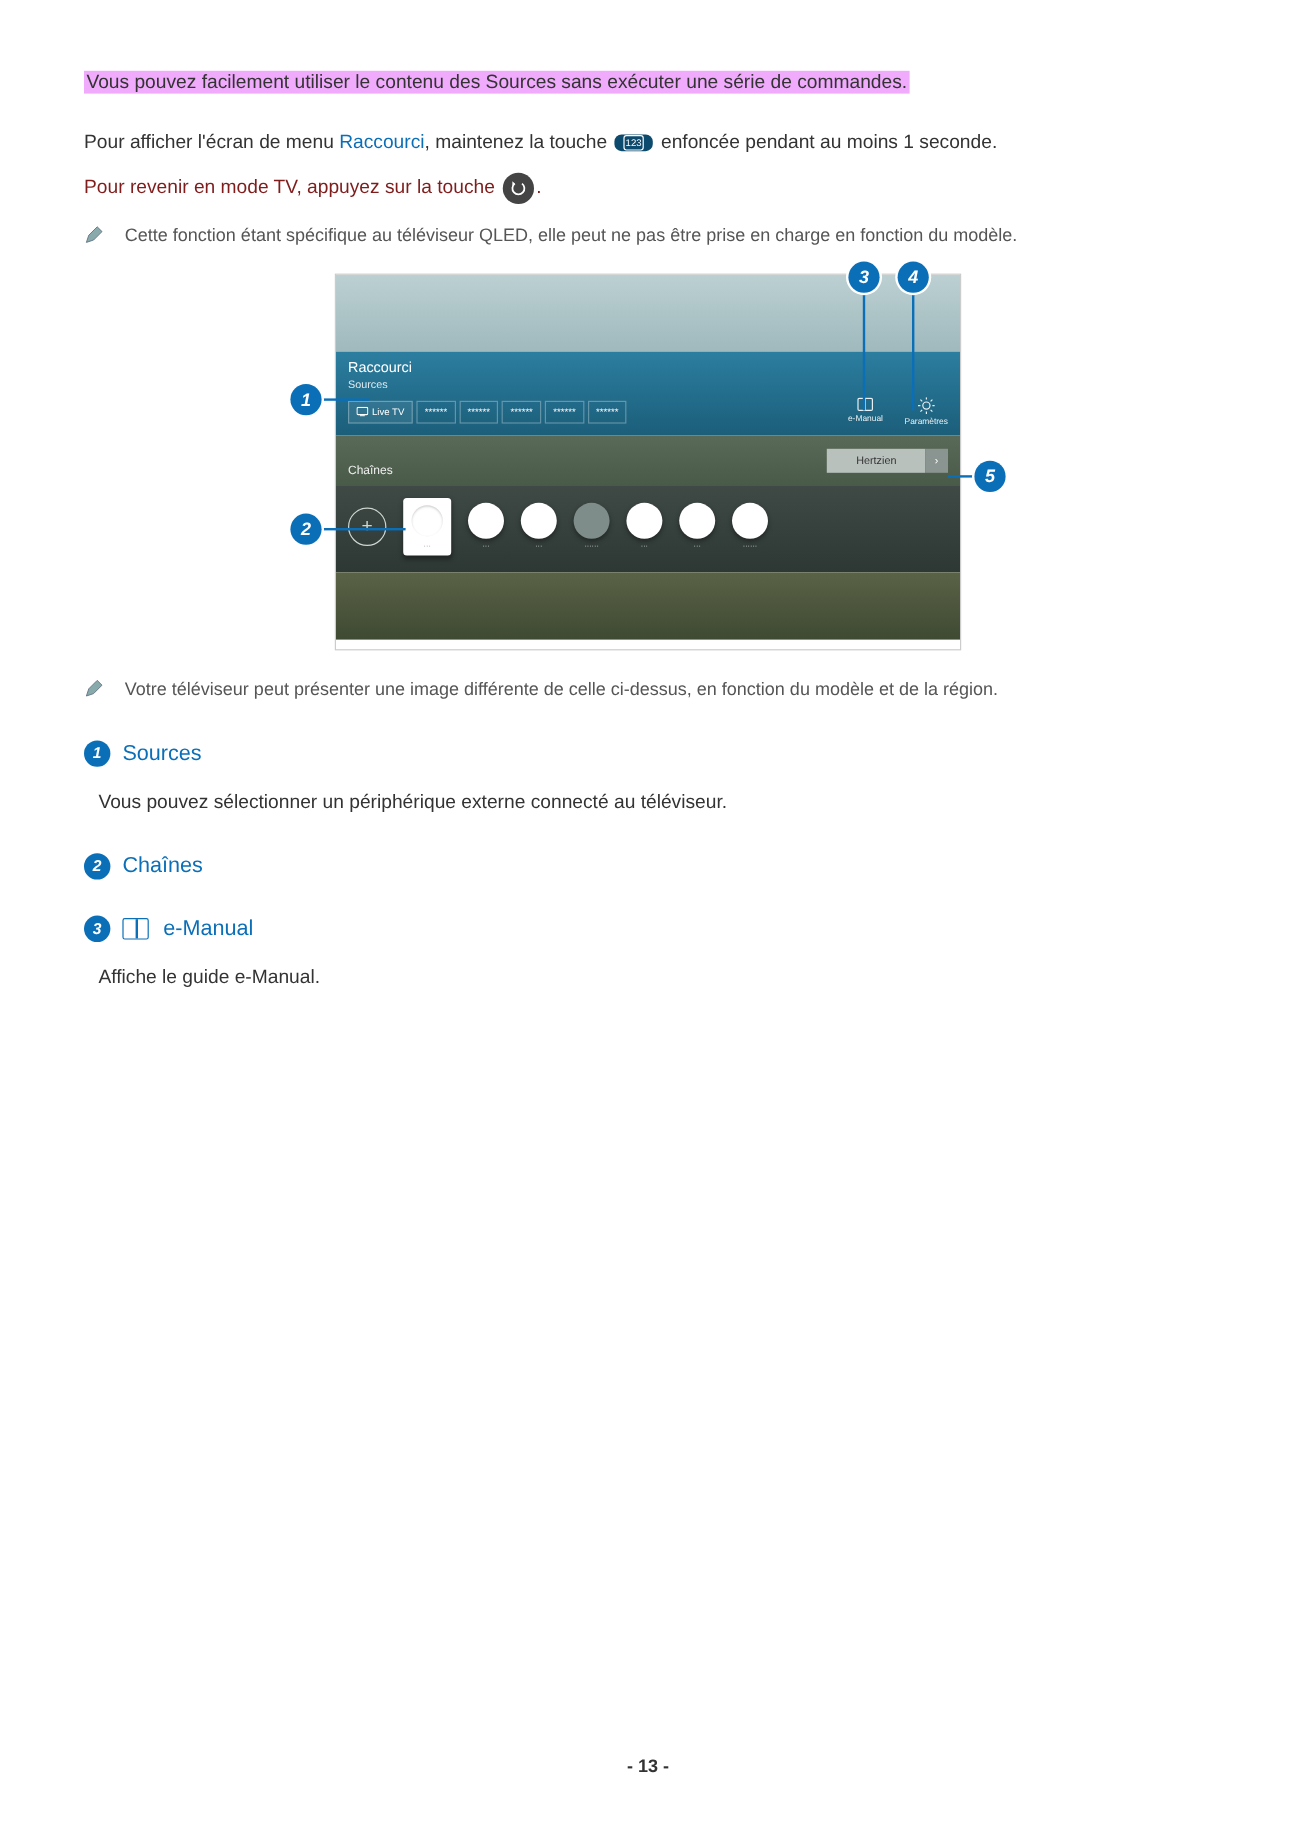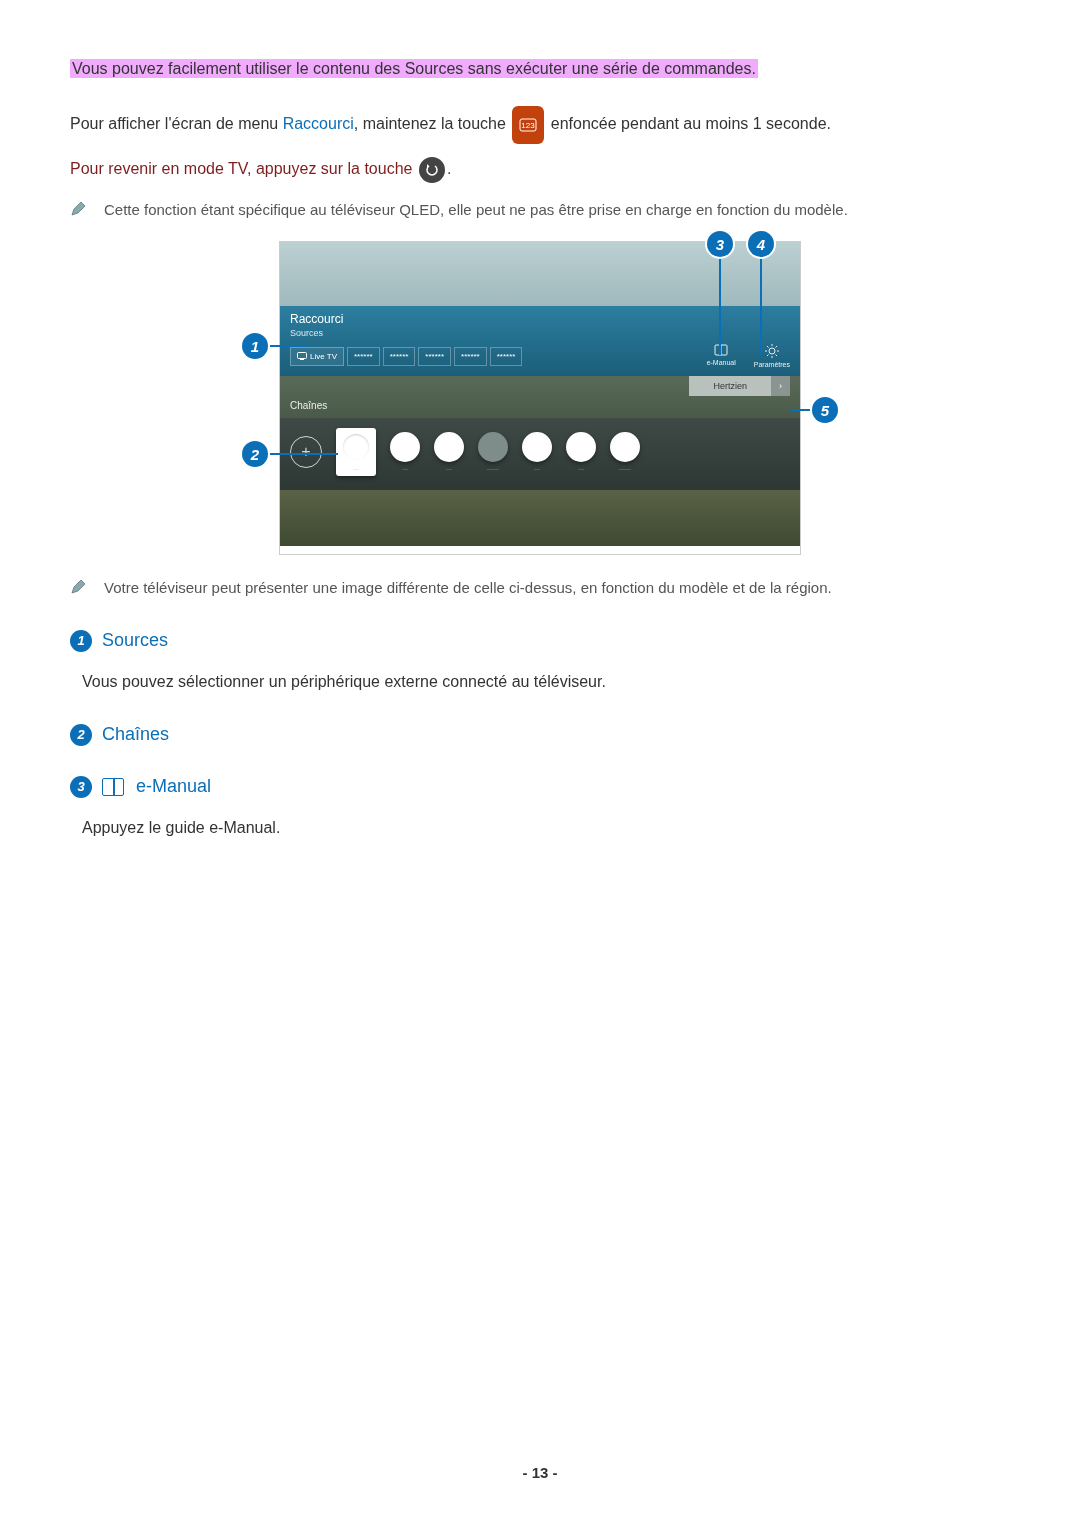--- a/index.html
+++ b/index.html
@@ -56,23 +56,23 @@
     margin-top: 2px;
   }
   .icon-inline {
     display: inline-flex;
     align-items: center;
     justify-content: center;
     vertical-align: middle;
     margin: 0 2px;
   }
   .round-dark {
-    width: 28px; height: 38px;
+    width: 28px; height: 14px;
     border-radius: 6px;
-    background: #c2410c;
+    background: #0c4a6e;
     color: #fff;
     font-size: 12px;
     padding: 0 2px;
   }
   .round-dark2 {
     width: 26px; height: 26px;
     border-radius: 50%;
     background: #444;
     color: #fff;
   }
@@ -121,21 +121,21 @@
   .right-icons {
     margin-left: auto;
     display: flex; gap: 18px;
     text-align:center;
   }
   .right-icons div { font-size: 7px; opacity:0.9; display:flex; flex-direction:column; align-items:center; gap:3px;}
   .gap-band {
     background: linear-gradient(#5a6a58, #4a5a49);
     height: 42px;
     display:flex;
-    align-items:flex-start;
+    align-items:center;
     justify-content:flex-end;
     padding: 0 10px;
   }
   .hertzien {
     display:flex;
   }
   .hertzien .lbl {
     background:#b9c1bd; color:#333; font-size:9px;
     padding: 5px 24px;
   }
@@ -381,18 +381,18 @@
       <span class="sec-title">Chaînes</span>
     </div>
   </div>
 
   <div class="list-sec">
     <div class="list-head">
       <span class="num-badge">3</span>
       <span class="book-icon"></span>
       <span class="sec-title">e-Manual</span>
     </div>
-    <div class="sec-body">Appuyez le guide e-Manual.</div>
+    <div class="sec-body">Affiche le guide e-Manual.</div>
   </div>
 
   <div class="page-num">- 13 -</div>
 
 </div>
 
 </body></html>

